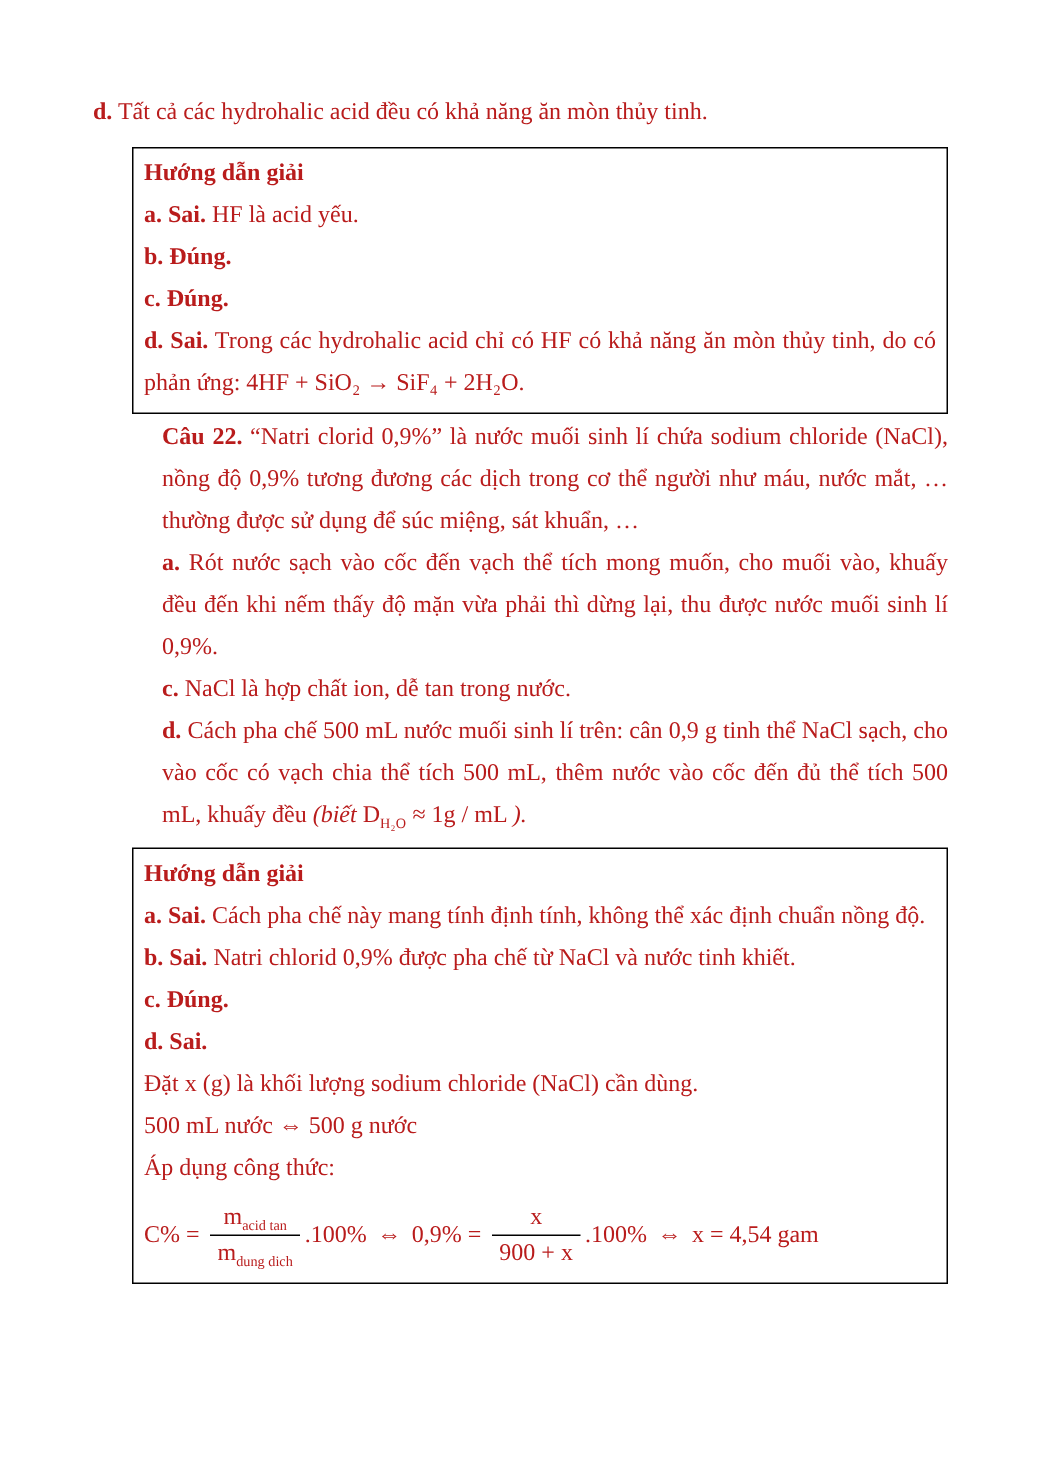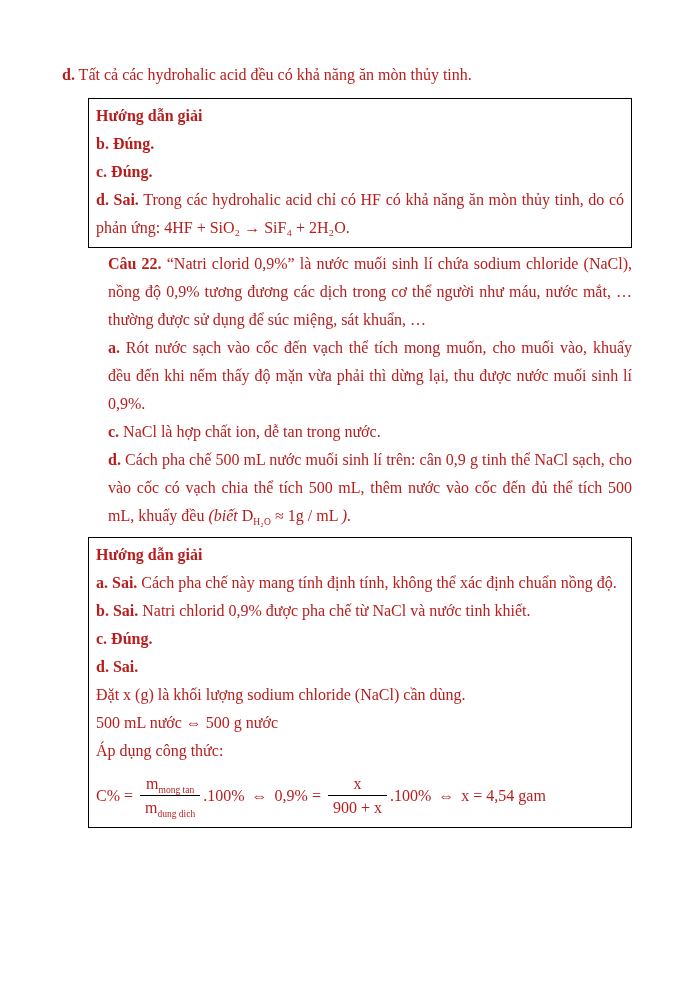--- a/index.html
+++ b/index.html
@@ -35,20 +35,21 @@
 </style>
 </head>
 <body>
 
 <div class="page">
 
   <p class="para"><span class="b">d.</span><span> Tất cả các hydrohalic acid đều có khả năng ăn mòn thủy tinh.</span></p>
 
   <div class="box box-first">
     <p class="para"><span class="b">Hướng dẫn giải</span></p>
+    <p class="para"><span class="b">a. Sai.</span><span> HF là acid yếu.</span></p>
     <p class="para"><span class="b">b. Đúng.</span><span></span></p>
     <p class="para"><span class="b">c. Đúng.</span><span></span></p>
     <p class="para"><span class="b">d. Sai.</span><span> Trong các hydrohalic acid chỉ có HF có khả năng ăn mòn thủy tinh, do có phản ứng: 4HF + SiO₂ → SiF₄ + 2H₂O.</span></p>
   </div>
 
   <div class="sec22">
     <p class="para"><span class="b">Câu 22.</span><span> “Natri clorid 0,9%” là nước muối sinh lí chứa sodium chloride (NaCl), nồng độ 0,9% tương đương các dịch trong cơ thể người như máu, nước mắt, … thường được sử dụng để súc miệng, sát khuẩn, …</span></p>
     <p class="para"><span class="b">a.</span><span> Rót nước sạch vào cốc đến vạch thể tích mong muốn, cho muối vào, khuấy đều đến khi nếm thấy độ mặn vừa phải thì dừng lại, thu được nước muối sinh lí 0,9%.</span></p>
     <p class="para"><span class="b">c.</span><span> NaCl là hợp chất ion, dễ tan trong nước.</span></p>
     <p class="para"><span class="b">d.</span><span> Cách pha chế 500 mL nước muối sinh lí trên: cân 0,9 g tinh thể NaCl sạch, cho vào cốc có vạch chia thể tích 500 mL, thêm nước vào cốc đến đủ thể tích 500 mL, khuấy đều </span><span class="i">(biết </span><span>D</span><sub class="dens">H₂O</sub><span> ≈ 1g / mL </span><span class="i">).</span></p>
@@ -60,21 +61,21 @@
     <p class="para"><span class="b">b. Sai.</span><span> Natri chlorid 0,9% được pha chế từ NaCl và nước tinh khiết.</span></p>
     <p class="para"><span class="b">c. Đúng.</span></p>
     <p class="para"><span class="b">d. Sai.</span></p>
     <p class="para">Đặt x (g) là khối lượng sodium chloride (NaCl) cần dùng.</p>
     <p class="para">500 mL nước ⇔ 500 g nước</p>
     <p class="para">Áp dụng công thức:</p>
 
     <div class="formula">
       <span>C% = </span>
       <span class="frac">
-        <span class="num"><span>m</span><sub>mong tan</sub></span>
+        <span class="num"><span>m</span><sub>acid tan</sub></span>
         <span class="den"><span>m</span><sub>dung dich</sub></span>
       </span>
       <span>.100%</span>
       <span class="iff">⇔</span>
       <span>0,9% = </span>
       <span class="frac">
         <span class="num">x</span>
         <span class="den">900 + x</span>
       </span>
       <span>.100%</span>

